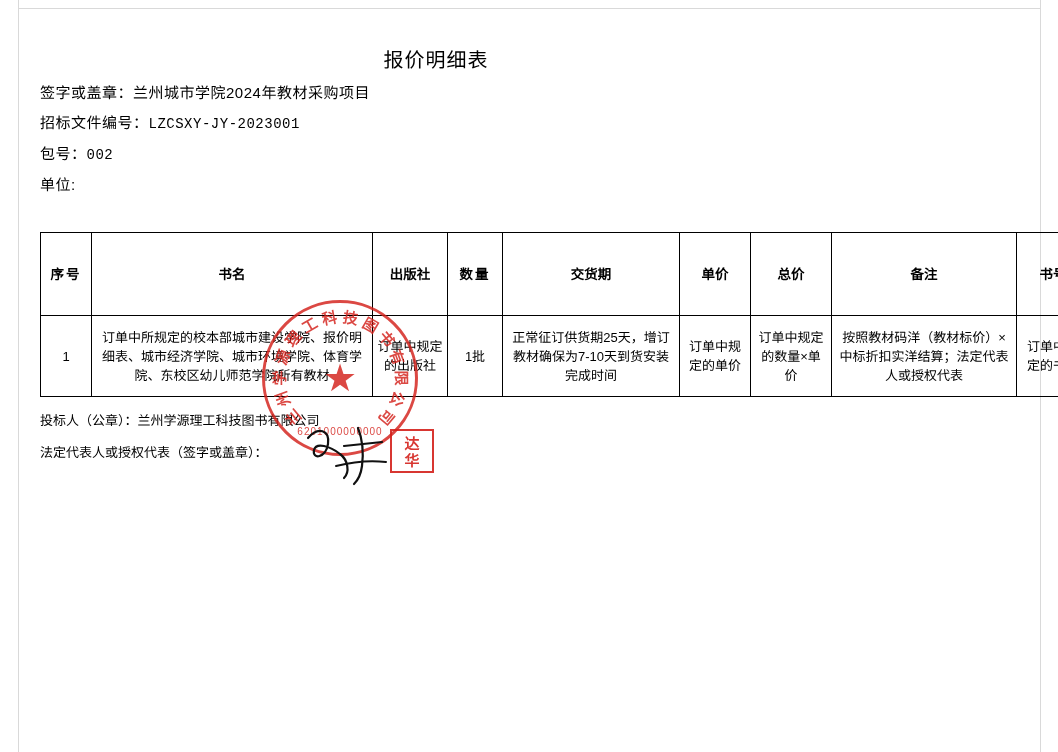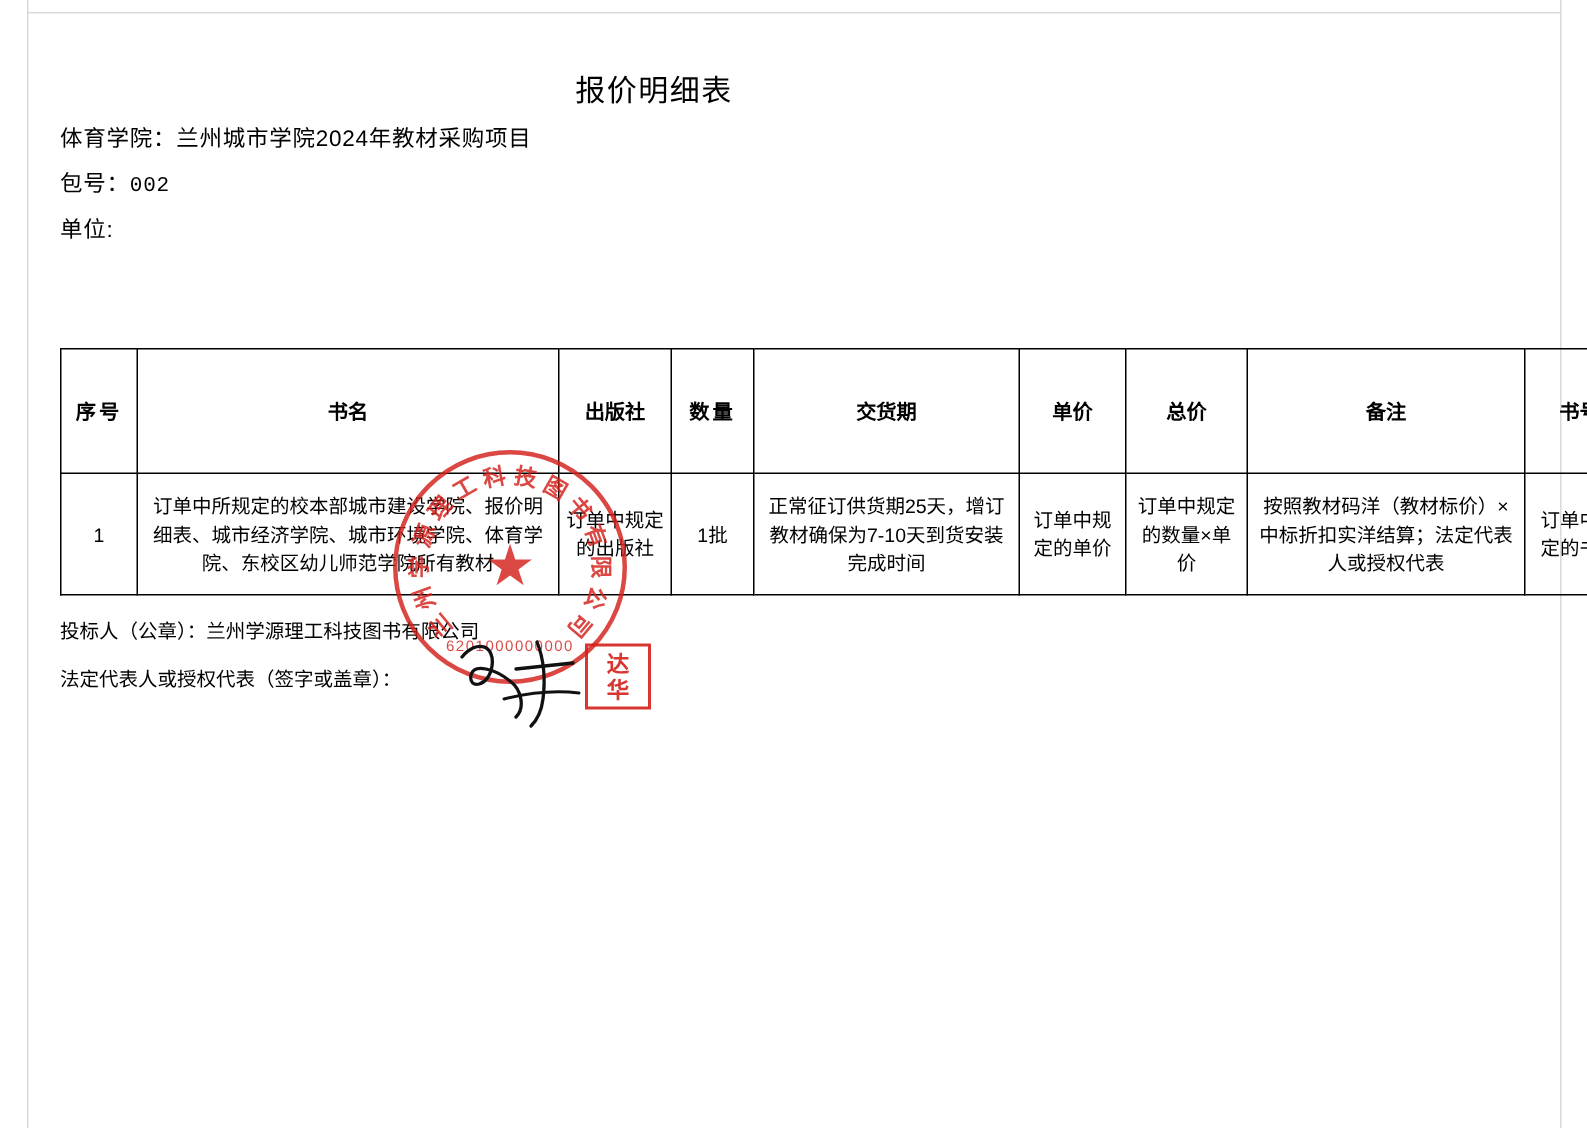--- a/index.html
+++ b/index.html
@@ -202,21 +202,24 @@
 <div class="page">
 
   <div class="page-edge-left"></div>
   <div class="page-edge-top"></div>
   <div class="page-edge-right"></div>
 
   <div class="doc-title">报价明细表</div>
 
   <div class="meta">
     <div class="meta-row">
-      <span class="meta-label">体育学院：</span><span class="meta-value">兰州城市学院2024年教材采购项目</span>
+      <span class="meta-label">签字或盖章：</span><span class="meta-value">兰州城市学院2024年教材采购项目</span>
+    </div>
+    <div class="meta-row">
+      <span class="meta-label">招标文件编号：</span><span class="meta-value mono">LZCSXY-JY-2023001</span>
     </div>
     <div class="meta-row">
       <span class="meta-label">包号：</span><span class="meta-value mono">002</span>
     </div>
     <div class="meta-row">
       <span class="meta-label">单位:</span><span class="meta-value"></span>
     </div>
   </div>
 
   <table class="price-table">

